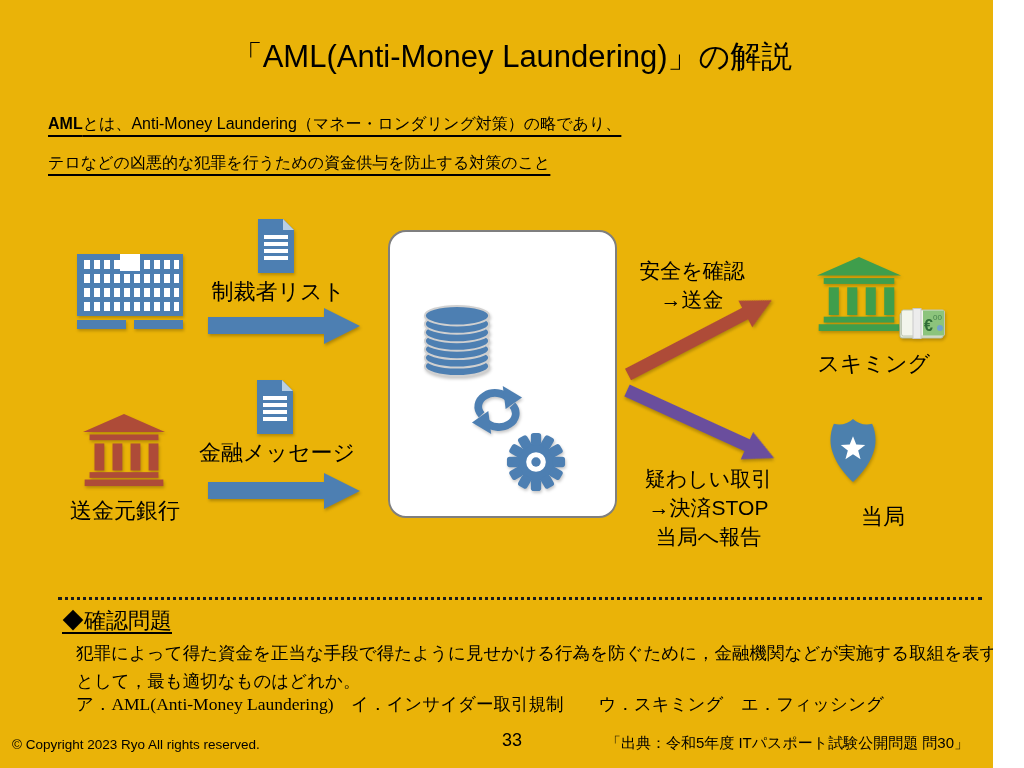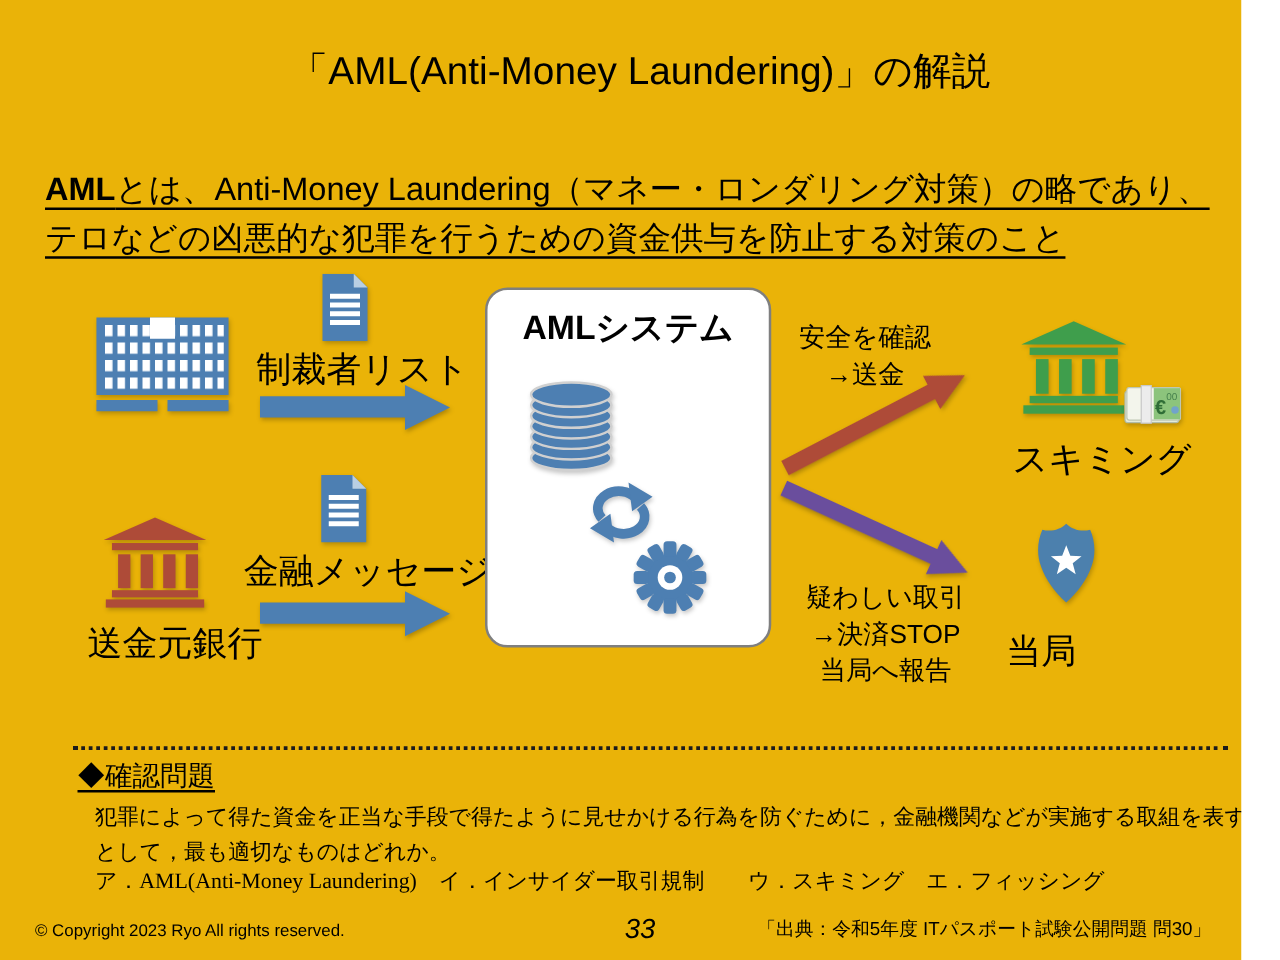--- a/index.html
+++ b/index.html
@@ -9,27 +9,27 @@
   
   .fill-blue{fill:var(--blue);}
   .fill-red{fill:var(--red);}
   .fill-green{fill:var(--green);}
   .fill-badge{fill:var(--badge_blue);}
   .stroke-blue{stroke:var(--blue);}
 
   .title{position:absolute;left:0;top:36px;width:1024px;text-align:center;
          font-size:31px;font-weight:normal;}
 
-  .definition{position:absolute;left:36px;top:104px;font-size:26px;line-height:39px;margin-top:28px;}
+  .definition{position:absolute;left:48px;top:104px;font-size:16px;line-height:39px;}
   .def-line{white-space:nowrap;text-decoration:underline;
             text-decoration-thickness:1.5px;text-underline-offset:6px;}
   .def-term{font-weight:bold;}
 
   .icon{position:absolute;filter:drop-shadow(1px 2px 1.5px rgba(0,0,0,.22));}
-  .dlabel{position:absolute;font-size:28px;text-align:left;white-space:nowrap;}
+  .dlabel{position:absolute;font-size:22px;text-align:right;white-space:nowrap;}
 
   
   .aml-box{position:absolute;left:388px;top:230px;width:225px;height:284px;
            background:#fff;border:2px solid #7f7f7f;border-radius:18px;}
   .aml-box-title{position:absolute;left:388px;top:244px;width:229px;text-align:center;
                  font-size:27px;font-weight:bold;}
 
   
   .farrow{position:absolute;background:var(--c);transform-origin:left center;
           filter:drop-shadow(1px 2px 1.5px rgba(0,0,0,.25));}
@@ -50,22 +50,22 @@
   .dotline{position:absolute;left:58px;top:597px;width:924px;height:0;
            border-top:3px dotted #1c1c1c;}
 
   .quiz{font-family:"Liberation Serif",serif;}
   .quiz-heading{position:absolute;left:62px;top:606px;font-size:22px;
            text-decoration:underline;text-underline-offset:4px;}
   .quiz-q1{position:absolute;left:76px;top:641px;font-size:17.5px;white-space:nowrap;}
   .quiz-q2{position:absolute;left:76px;top:669px;font-size:17.5px;white-space:nowrap;}
   .quiz-options{position:absolute;left:76px;top:692px;font-size:17.5px;white-space:nowrap;}
 
-  .footer-copyright{position:absolute;left:12px;top:737px;font-size:13.5px;margin-left:16px;}
-  .footer-page{position:absolute;left:482px;top:730px;width:60px;text-align:center;font-size:22px;font-style:italic;}
+  .footer-copyright{position:absolute;left:12px;top:737px;font-size:13.5px;}
+  .footer-page{position:absolute;left:482px;top:730px;width:60px;text-align:center;font-size:18px;}
   .footer-source{position:absolute;right:24px;top:734px;font-size:15px;white-space:nowrap;}
 </style>
 </head>
 <body>
 
 <div class="slide">
 
   <div class="title">「AML(Anti-Money Laundering)」の解説</div>
 
   <div class="definition">
@@ -122,21 +122,20 @@
       <rect x="8" y="16" width="24" height="4"></rect>
         <rect x="8" y="23" width="24" height="4"></rect>
       <rect x="8" y="30" width="24" height="4"></rect>
         <rect x="8" y="37" width="24" height="4"></rect>
     </g>
   </svg>
   <div class="dlabel" style="left:195px;top:438px;width:160px">金融メッセージ</div>
   <div class="farrow arrow-blue-2"></div>
 
   <div class="aml-box"></div>
-  <div class="aml-box-title">AMLシステム</div>
 
   <svg class="icon" style="left:420px;top:304px" width="74" height="74" viewBox="0 0 74 76">
     <g stroke="#d0d0d0" stroke-width="2">
       <ellipse class="fill-blue" cx="37" cy="64" rx="33" ry="10"></ellipse>
       <ellipse class="fill-blue" cx="37" cy="55.3" rx="33" ry="10"></ellipse>
       <ellipse class="fill-blue" cx="37" cy="46.6" rx="33" ry="10"></ellipse>
       <ellipse class="fill-blue" cx="37" cy="38" rx="33" ry="10"></ellipse>
       <ellipse class="fill-blue" cx="37" cy="29.3" rx="33" ry="10"></ellipse>
       <ellipse class="fill-blue" cx="37" cy="20.6" rx="33" ry="10"></ellipse>
       <ellipse class="fill-blue" cx="37" cy="12" rx="33" ry="10"></ellipse>

